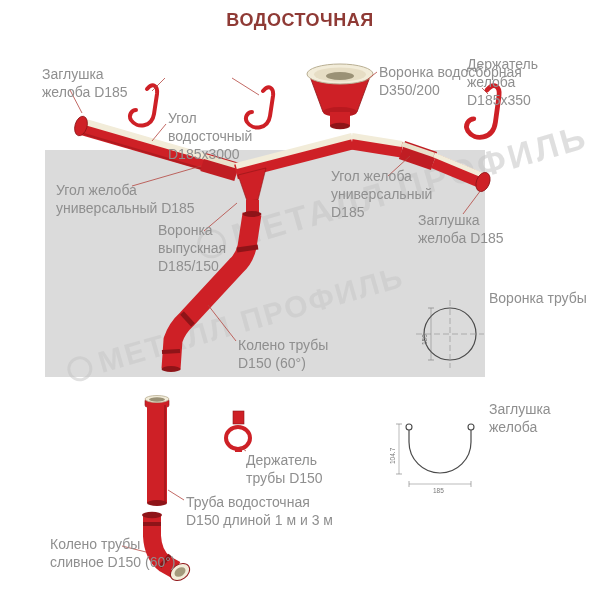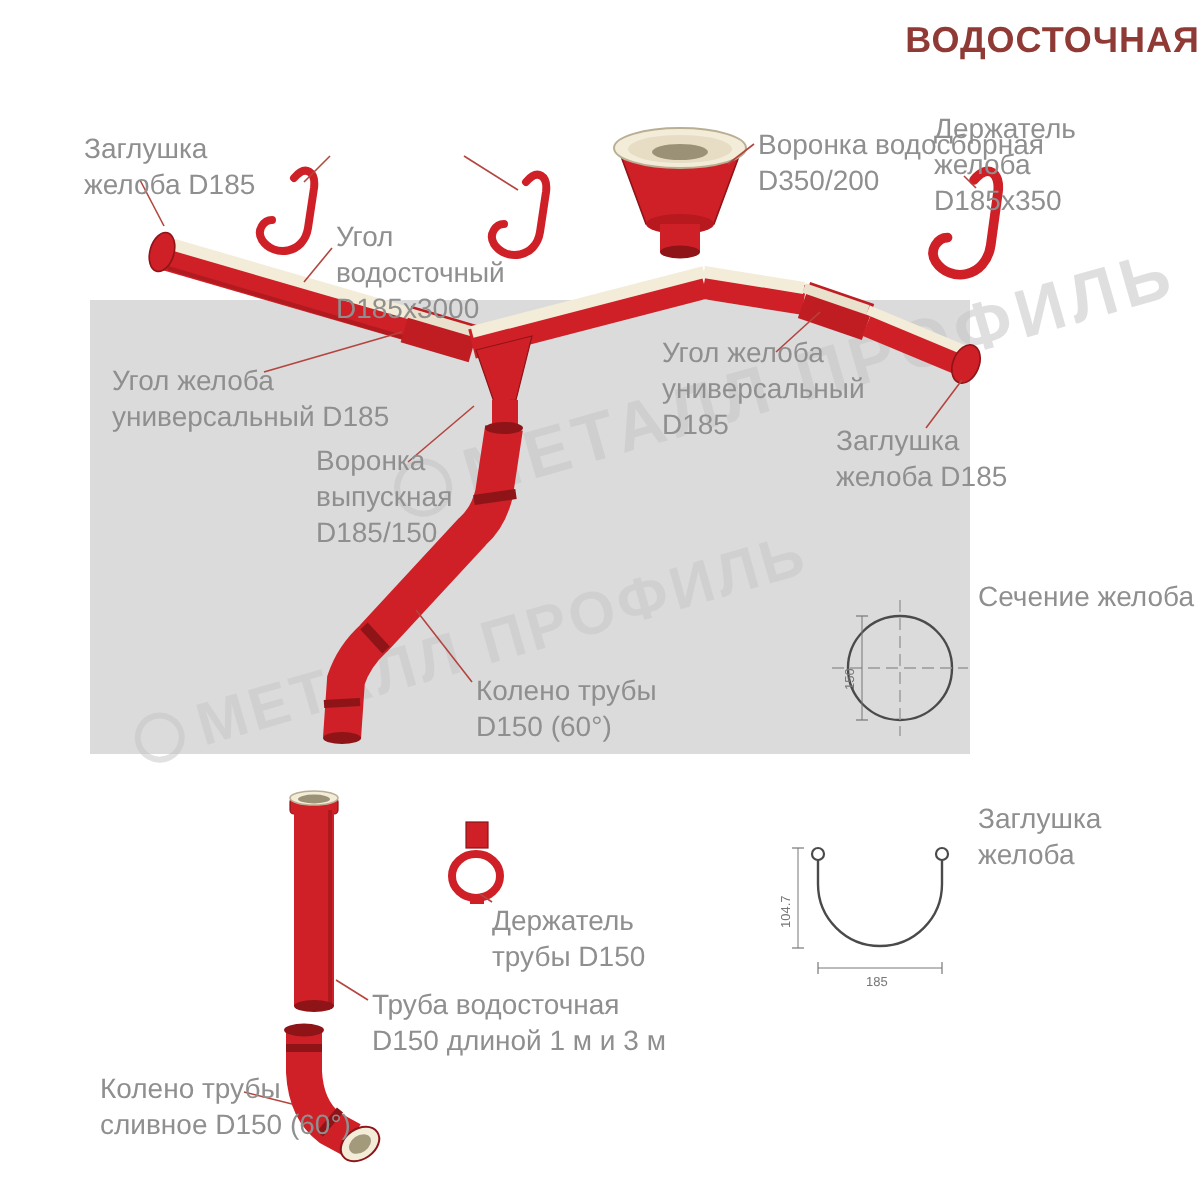--- a/index.html
+++ b/index.html
@@ -1,18 +1,18 @@
 <!DOCTYPE html>
 <html><head>
 <meta charset="utf-8">
 <style>
   html,body{margin:0;padding:0;background:#fff;}
   .stage{position:relative;width:600px;height:600px;background:#ffffff;overflow:hidden;
          font-family:"Liberation Sans",sans-serif;}
-  .title-line{position:absolute;left:0;width:100%;text-align:right;font-weight:700;
+  .title-line{position:absolute;left:0;width:100%;text-align:center;font-weight:700;
               font-size:18px;letter-spacing:.5px;color:#8F3A35;}
   .lbl{position:absolute;font-size:14px;line-height:1.28;color:#8F8F8F;white-space:pre-line;}
   svg.art{position:absolute;left:0;top:0;}
   svg text{font-family:"Liberation Sans",sans-serif;}
 </style>
 </head>
 <body>
 
 <div class="stage">
 
@@ -179,21 +179,21 @@
   <div class="lbl" style="left:331px;top:168px">Угол желоба
 универсальный
 D185</div>
   <div class="lbl" style="left:418px;top:212px">Заглушка
 желоба D185</div>
   <div class="lbl" style="left:158px;top:222px">Воронка
 выпускная
 D185/150</div>
   <div class="lbl" style="left:238px;top:337px">Колено трубы
 D150 (60°)</div>
-  <div class="lbl" style="left:489px;top:290px">Сечение желоба</div>
+  <div class="lbl" style="left:489px;top:290px">Воронка трубы</div>
   <div class="lbl" style="left:489px;top:401px">Заглушка желоба</div>
   <div class="lbl" style="left:246px;top:452px">Держатель
 трубы D150</div>
   <div class="lbl" style="left:186px;top:494px">Труба водосточная
 D150 длиной 1 м и 3 м</div>
   <div class="lbl" style="left:50px;top:536px">Колено трубы
 сливное D150 (60°)</div>
 
 </div>
 

